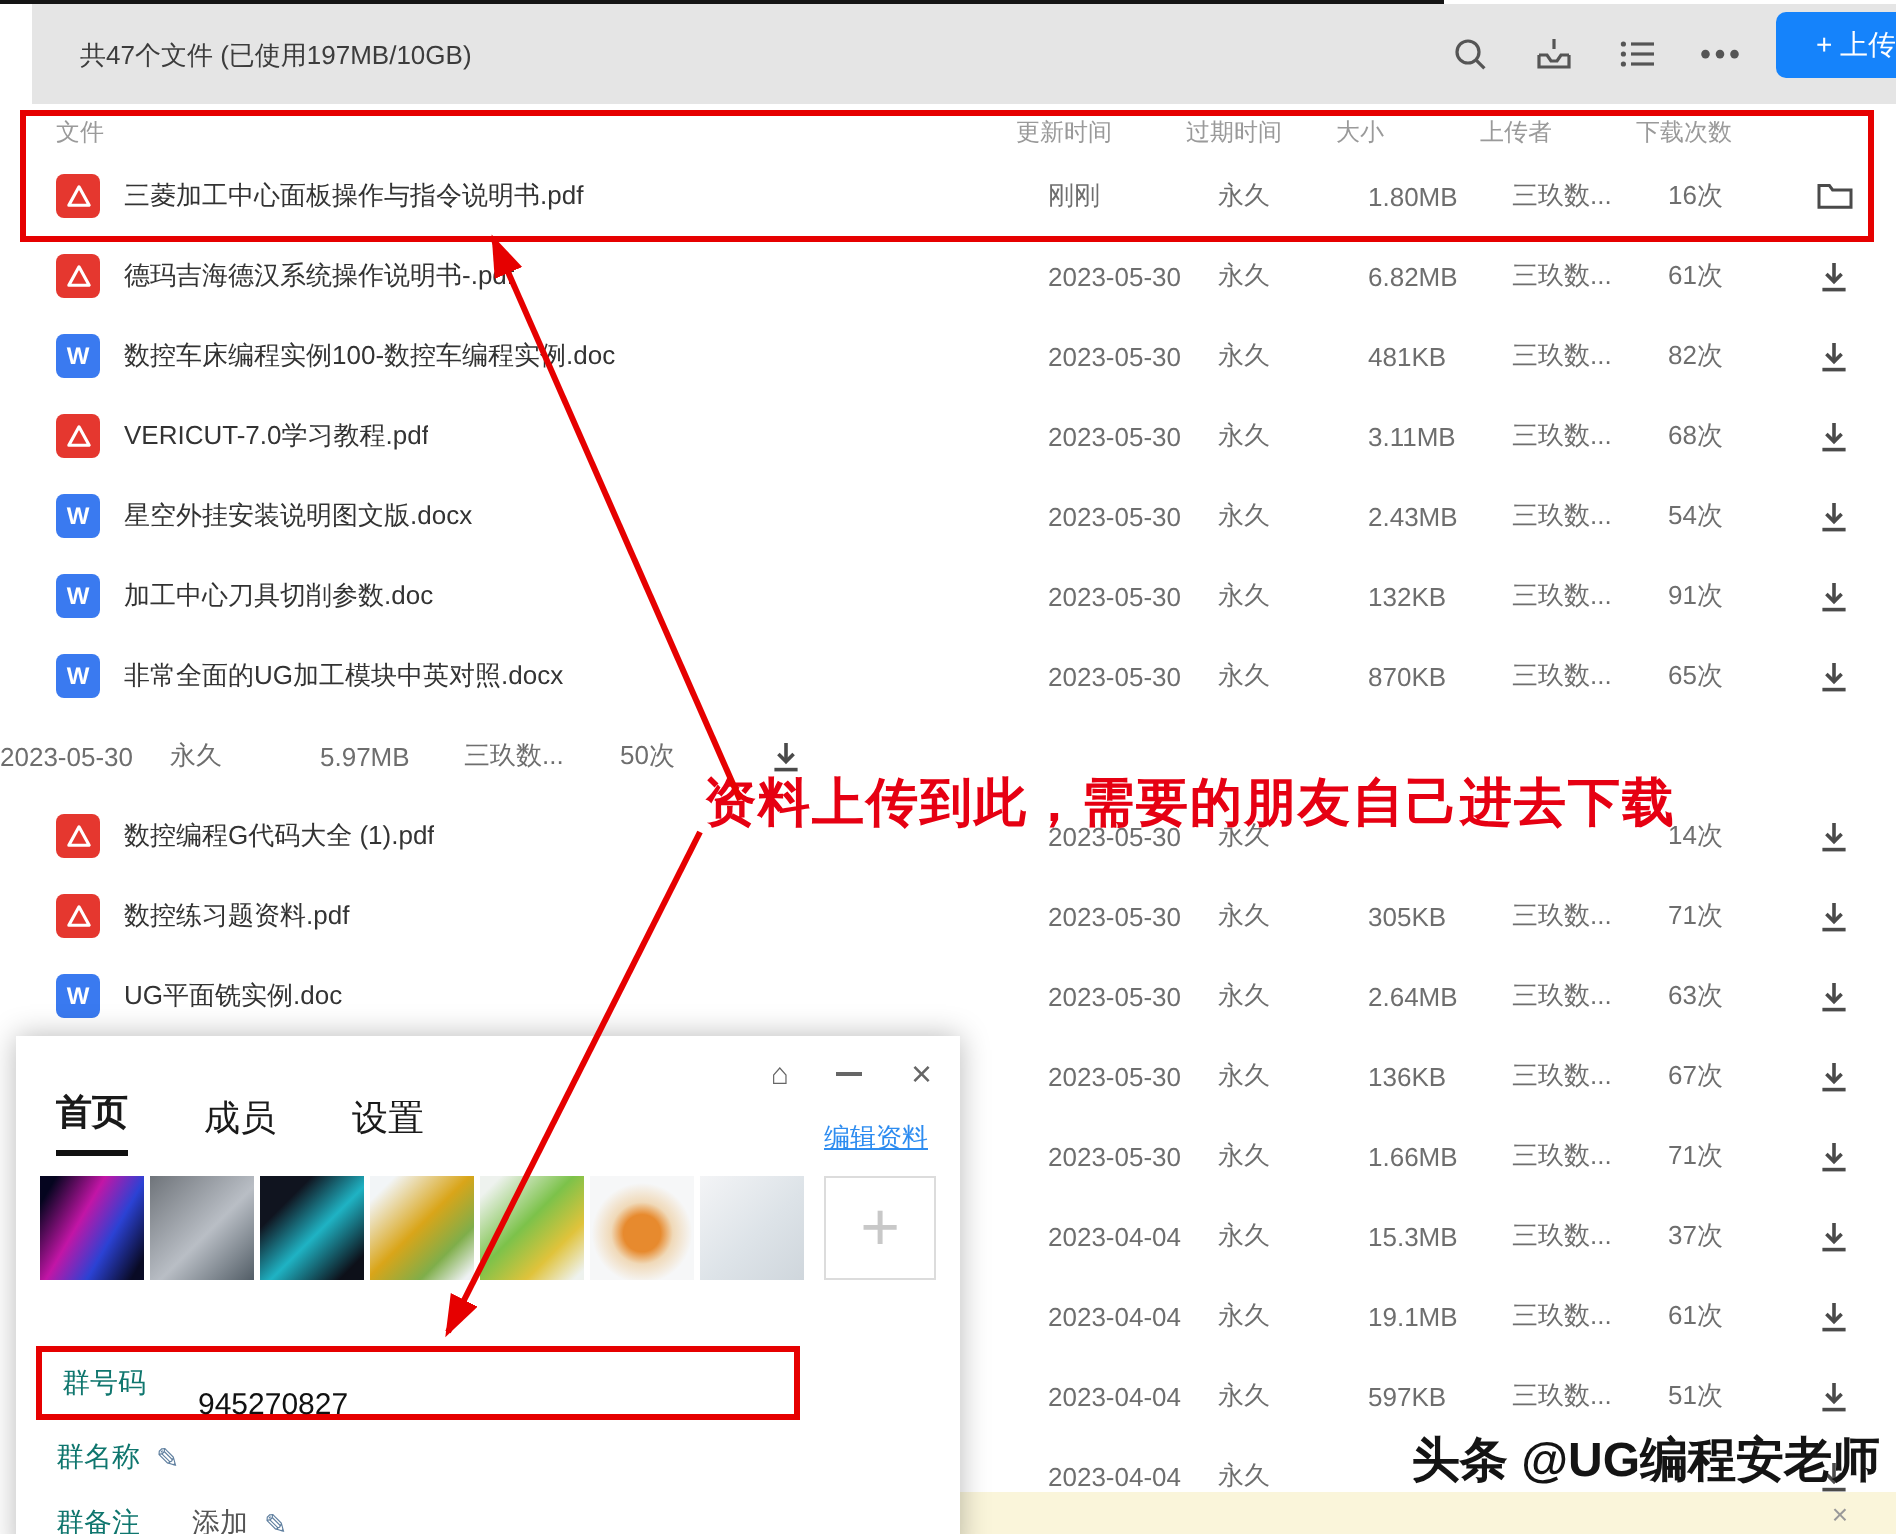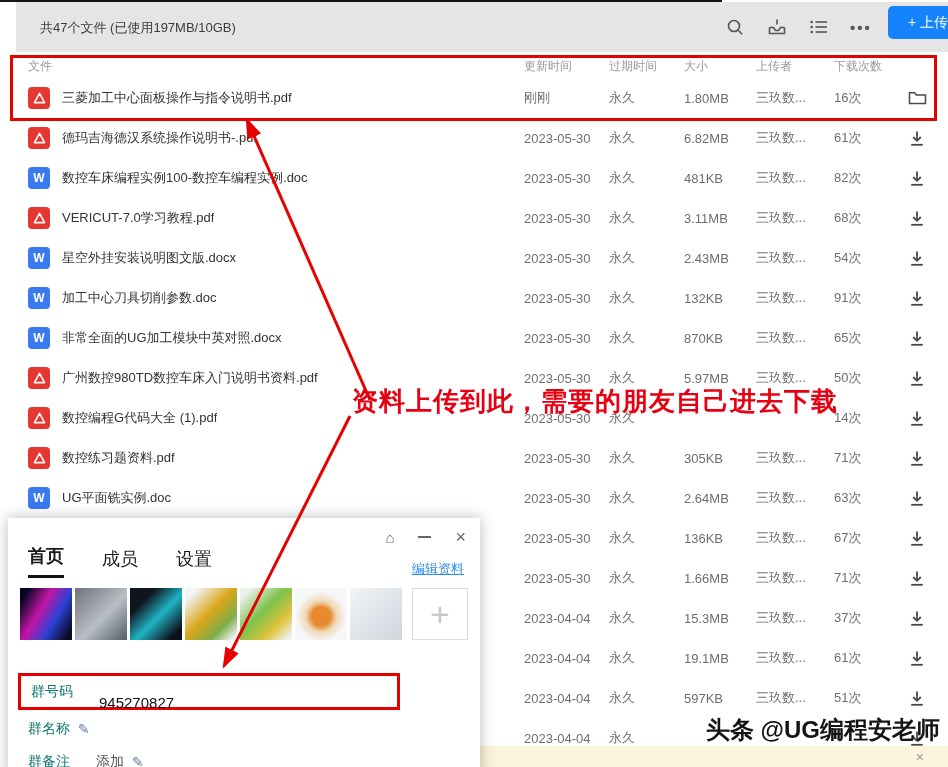--- a/index.html
+++ b/index.html
@@ -13,21 +13,21 @@
   .topbar{position:absolute;top:2px;left:16px;width:100%;height:50px;background:#e5e5e5;}
   .file-count{position:absolute;left:24px;top:17px;font-size:13px;color:#3c3c3c;}
   .topbar-icons{position:absolute;right:92px;top:14px;display:flex;gap:20px;align-items:center;}
   .tb-icon{width:22px;height:22px;display:flex;align-items:center;justify-content:center;cursor:pointer;color:#555;}
   .more-dots{font-size:15px;letter-spacing:2px;color:#555;font-weight:bold;}
   .upload-btn{position:absolute;right:-4px;top:4px;width:80px;height:33px;background:#1583fb;color:#fff;
               border:none;border-radius:5px;font-size:14px;font-family:inherit;cursor:pointer;}
 
   
   .thead{position:absolute;top:56px;left:0;width:948px;height:20px;display:flex;align-items:center;
-         font-size:12px;color:#9a9a9a;padding-right:8px;box-sizing:border-box;}
+         font-size:12px;color:#9a9a9a;padding-right:24px;box-sizing:border-box;}
   .tbody{position:absolute;top:78px;left:0;width:948px;}
   .frow{display:flex;align-items:center;height:40px;font-size:13px;padding-right:8px;box-sizing:border-box;}
   .cell-file{flex:1;display:flex;align-items:center;padding-left:28px;min-width:0;}
   .cell-updated{width:85px;flex-shrink:0;}
   .cell-expiry{width:75px;flex-shrink:0;}
   .cell-size{width:72px;flex-shrink:0;}
   .cell-uploader{width:78px;flex-shrink:0;}
   .cell-downloads{width:60px;flex-shrink:0;}
   .cell-action{width:46px;flex-shrink:0;display:flex;justify-content:center;align-items:center;cursor:pointer;}
   .muted{color:#6e6e6e;}
@@ -277,28 +277,20 @@
       <div class="cell-downloads muted">65次</div>
       <div class="cell-action">
           <svg width="16" height="17" viewBox="0 0 16 17">
             <path d="M8 1.5 v9" stroke="#4a4a4a" stroke-width="1.8" fill="none"></path>
             <path d="M4.2 7 L8 10.8 L11.8 7" fill="none" stroke="#4a4a4a" stroke-width="1.8"></path>
             <path d="M2.2 14.8 h11.6" stroke="#4a4a4a" stroke-width="1.8"></path>
           </svg>
         </div>
     </div>
       <div class="frow">
-      <div class="cell-file">
-        <span class="ficon pdf">
-            <svg width="13" height="12" viewBox="0 0 14 13">
-              <path d="M7 1.5 L12.5 11.5 H1.5 Z" fill="none" stroke="#fff" stroke-width="1.7" stroke-linejoin="round"></path>
-            </svg>
-          </span>
-        <span class="fname">广州数控980TD数控车床入门说明书资料.pdf</span>
-      </div>
       <div class="cell-updated muted">2023-05-30</div>
       <div class="cell-expiry muted">永久</div>
       <div class="cell-size muted">5.97MB</div>
       <div class="cell-uploader muted">三玖数...</div>
       <div class="cell-downloads muted">50次</div>
       <div class="cell-action">
           <svg width="16" height="17" viewBox="0 0 16 17">
             <path d="M8 1.5 v9" stroke="#4a4a4a" stroke-width="1.8" fill="none"></path>
             <path d="M4.2 7 L8 10.8 L11.8 7" fill="none" stroke="#4a4a4a" stroke-width="1.8"></path>
             <path d="M2.2 14.8 h11.6" stroke="#4a4a4a" stroke-width="1.8"></path>

